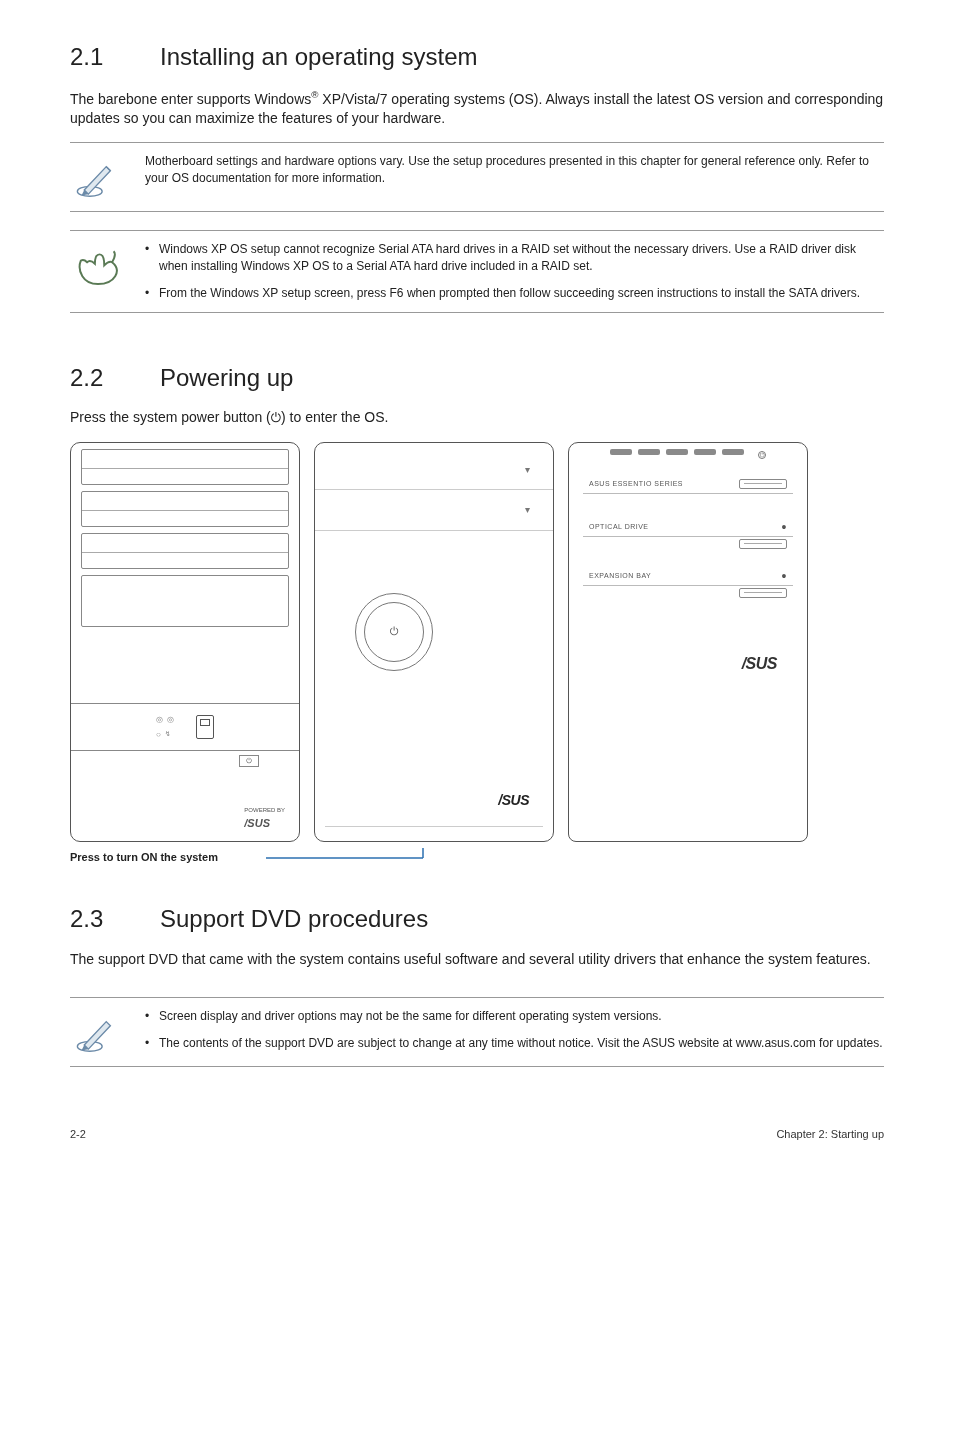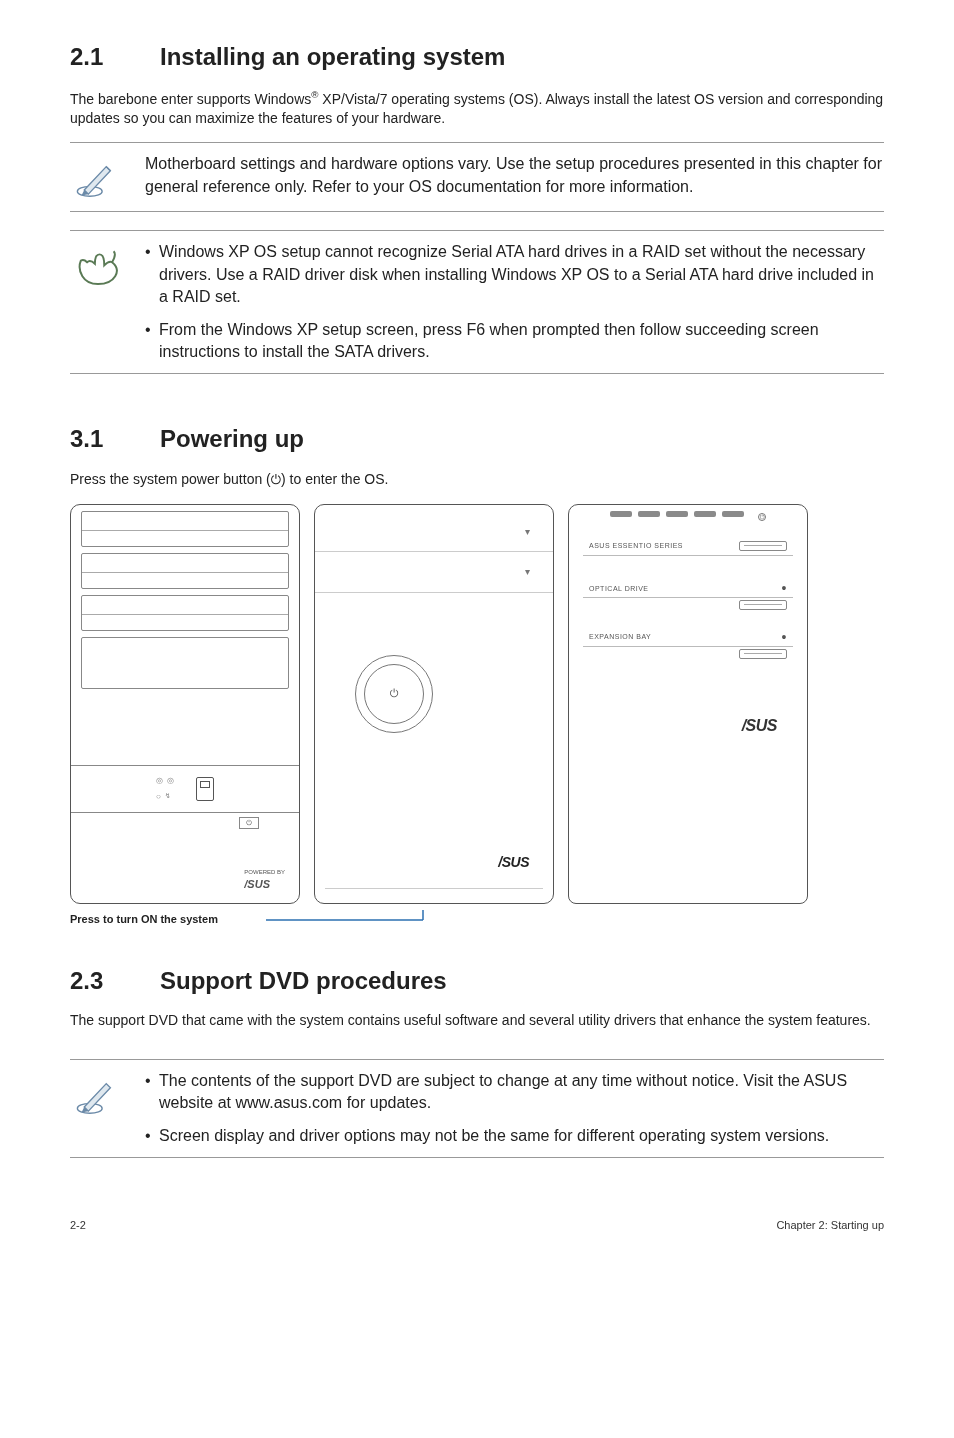--- a/index.html
+++ b/index.html
@@ -6,37 +6,37 @@
   body {
     font-family: Arial, Helvetica, sans-serif;
     background: #fff;
     color: #222;
     width: 954px;
     padding: 40px 70px 30px 70px;
     line-height: 1.4;
   }
   h2.section-title {
     font-family: Verdana, Geneva, sans-serif;
-    font-weight: bold;
+    font-weight: normal;
     font-size: 24px;
     margin-bottom: 14px;
   }
   h2.section-title .num { display:inline-block; width:90px; }
   p.body { font-size: 14px; margin-bottom: 14px; }
   sup { font-size: 0.7em; }
   .note-block {
     border-top: 1px solid #999;
     border-bottom: 1px solid #999;
     padding: 10px 0;
     display: flex;
     gap: 20px;
     margin-bottom: 18px;
   }
   .note-block .icon-col { width: 55px; flex: 0 0 55px; display:flex; align-items:flex-start; justify-content:center; padding-top:4px; }
-  .note-block .text-col { flex: 1; font-size: 16px; }
+  .note-block .text-col { flex: 1; font-size: 12px; }
   .note-block ul { list-style: none; padding: 0; }
   .note-block li { position: relative; padding-left: 14px; margin-bottom: 10px; }
   .note-block li:last-child { margin-bottom: 0; }
   .note-block li::before { content: "•"; position: absolute; left:0; top:0; }
   .note-block.simple .text-col { padding-left:0; }
   .figure-row {
     display: flex;
     gap: 14px;
     margin-top: 14px;
     margin-bottom: 6px;
@@ -119,21 +119,21 @@
     <ul>
       <li>Windows XP OS setup cannot recognize Serial ATA hard drives in a RAID set without the necessary drivers. Use a RAID driver disk when installing Windows XP OS to a Serial ATA hard drive included in a RAID set.</li>
       <li>From the Windows XP setup screen, press F6 when prompted then follow succeeding screen instructions to install the SATA drivers.</li>
     </ul>
   </div>
 </div>
 
 <div class="section-gap"></div>
 
 <h2 class="section-title">
-  <span class="num"><span>3.1</span></span><span>Powering up</span>
+  <span class="num"><span>2.2</span></span><span>Powering up</span>
 </h2>
 
 <p class="body">
   <span>Press the system power button (</span><span style="font-size:13px;">⏻</span><span>) to enter the OS.</span>
 </p>
 
 <div class="figure-row">
 
   <div class="chassis c1">
     <div class="bay">
@@ -228,22 +228,22 @@
 <div class="note-block">
   <div class="icon-col">
     <svg class="pencil-icon" viewBox="0 0 64 64">
       <ellipse cx="20" cy="50" rx="18" ry="7" fill="none" stroke="#6b8aa8" stroke-width="2"></ellipse>
       <path d="M12 48 L44 14 L50 20 L18 54 Z" fill="#dfe8ef" stroke="#6b8aa8" stroke-width="2"></path>
       <path d="M12 48 L8 56 L18 54 Z" fill="#6b8aa8"></path>
     </svg>
   </div>
   <div class="text-col">
     <ul>
+      <li>Screen display and driver options may not be the same for different operating system versions.</li>
       <li>The contents of the support DVD are subject to change at any time without notice. Visit the ASUS website at www.asus.com for updates.</li>
-      <li>Screen display and driver options may not be the same for different operating system versions.</li>
     </ul>
   </div>
 </div>
 
 <div class="footer">
   <span>2-2</span>
   <span>Chapter 2: Starting up</span>
 </div>
 
 </body></html>

